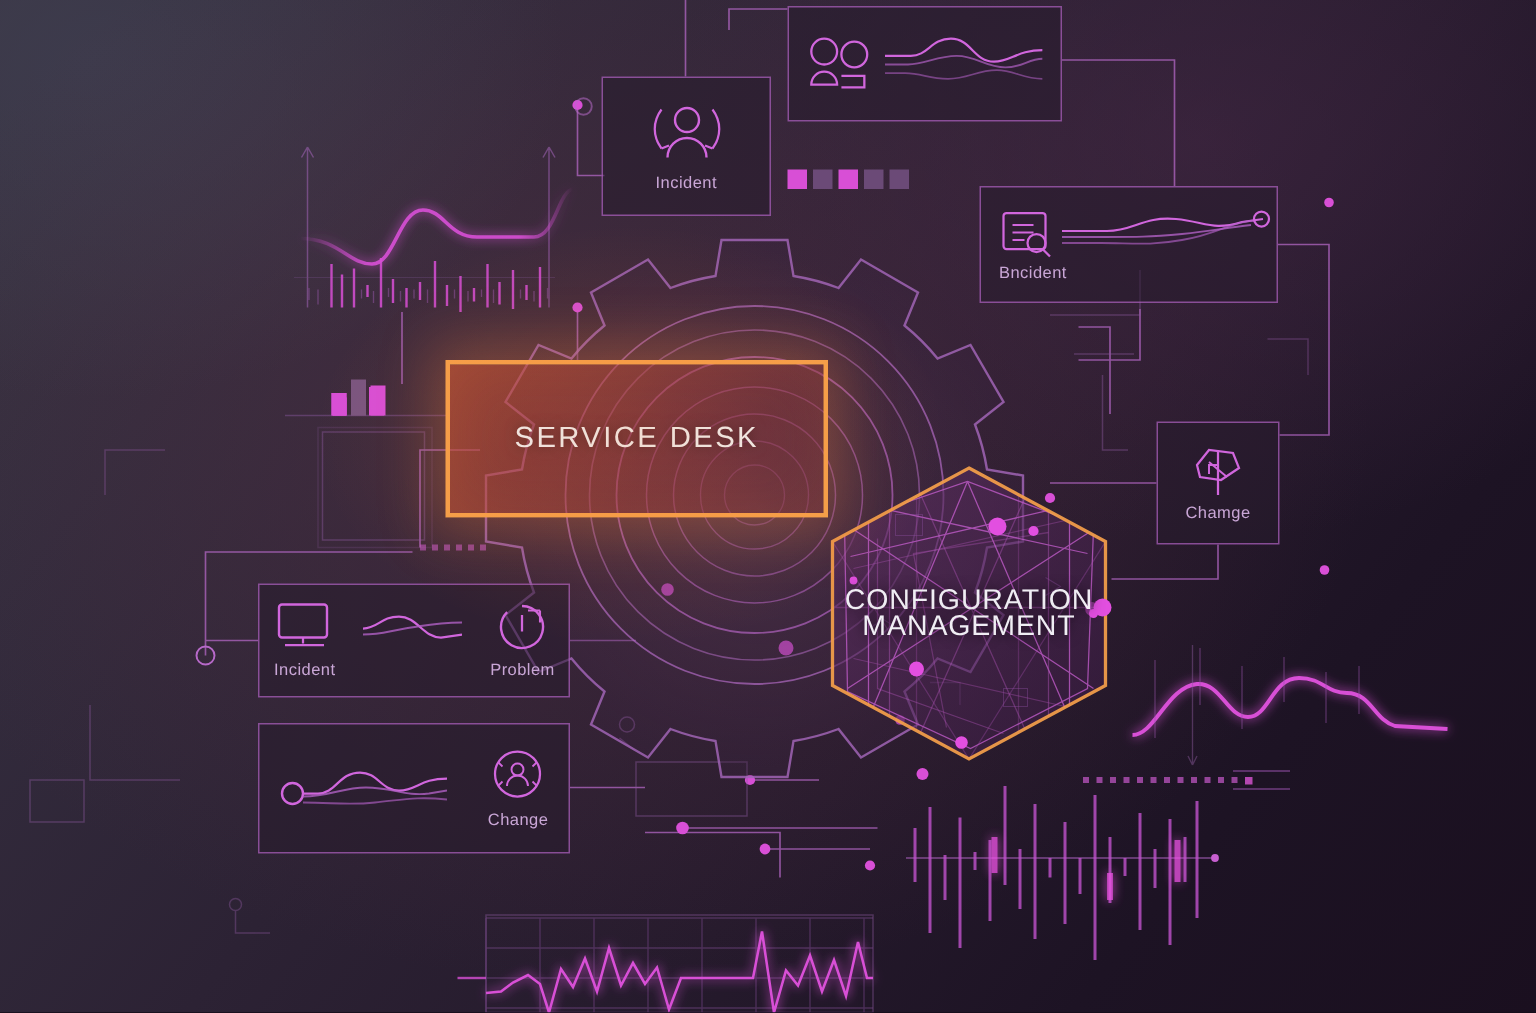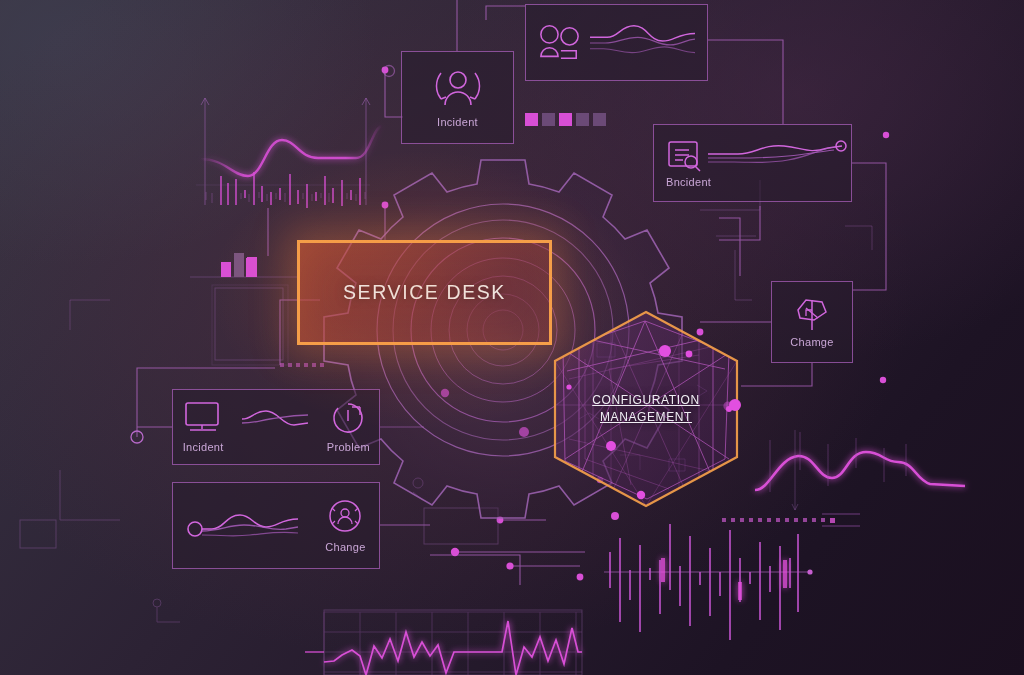--- a/index.html
+++ b/index.html
@@ -70,25 +70,24 @@
     position:absolute;
     left:549px; top:309px;
     width:194px; height:200px;
     display:flex; align-items:center; justify-content:center;
     flex-direction:column;
     text-align:center;
   }
   #config-hex .t{
     position:relative; z-index:4;
     color:#f0eef4;
-    font-size:12px;
+    font-size:19px;
     letter-spacing:.6px;
     line-height:17px;
     text-shadow:0 0 9px rgba(0,0,0,.75);
-    text-decoration:underline;
   }
   .hexsvg{ position:absolute; inset:0; }
 </style>
 </head>
 <body>
 
 <div id="stage">
 
   <svg class="svglayer" viewBox="0 0 1024 675">
     <defs>

